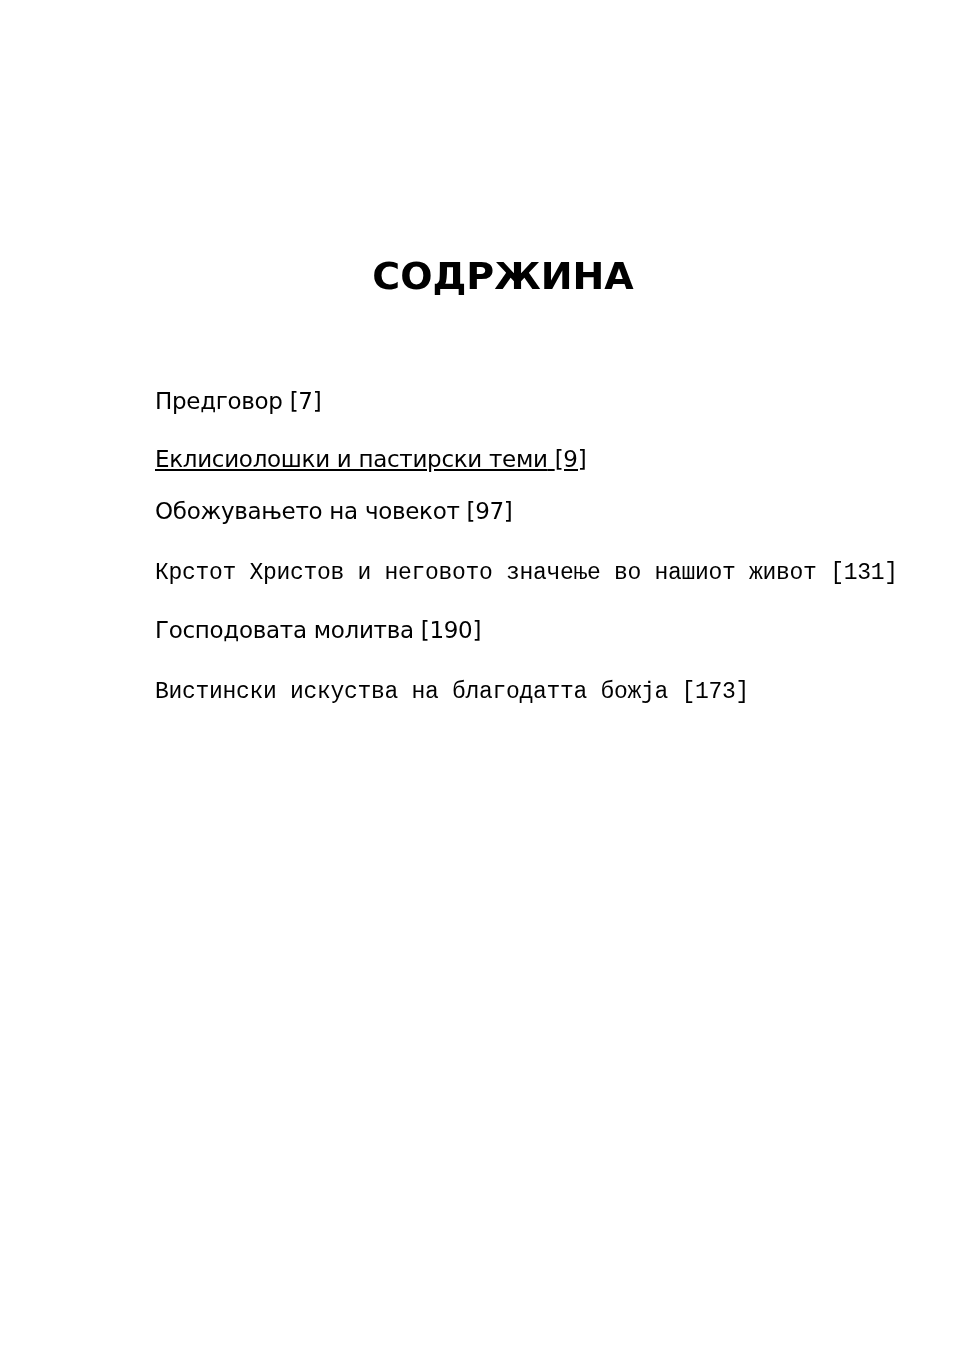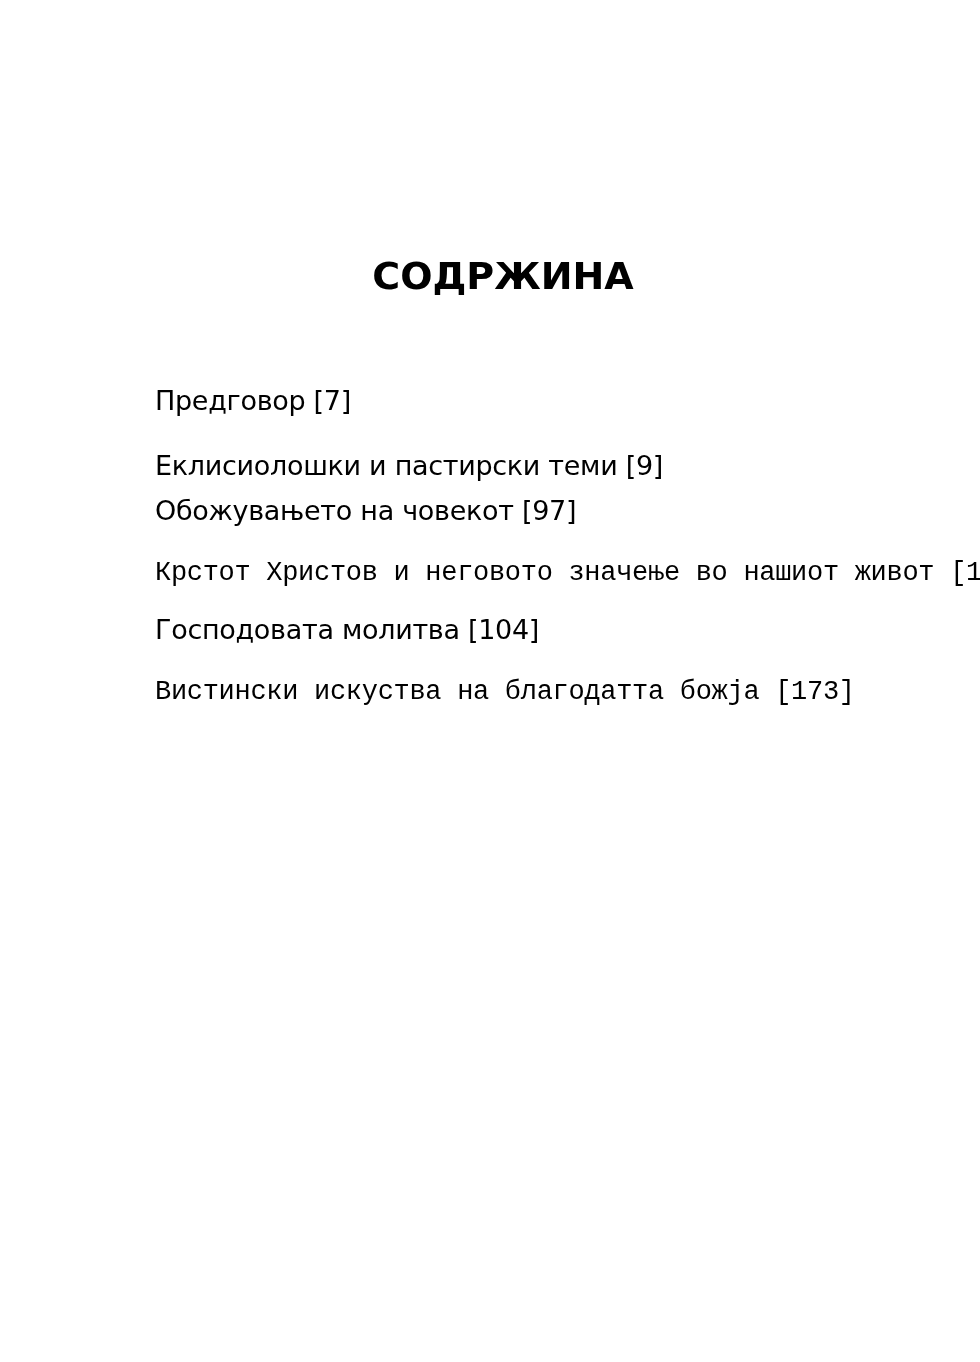--- a/index.html
+++ b/index.html
@@ -38,26 +38,26 @@
       left: 155px;
       top: 384px;
       margin: 0;
       padding: 0;
       list-style: none;
     }
     .toc-item {
       position: absolute;
       left: 0;
       white-space: nowrap;
-      font-size: 27px;
+      font-size: 23px;
       line-height: 34px;
       letter-spacing: -0.3px;
     }
     .toc-item:nth-child(1) { top: 0px; }
-    .toc-item:nth-child(2) { top: 65px; }
+    .toc-item:nth-child(2) { top: 58px; text-decoration: underline; }
     .toc-item:nth-child(3) { top: 110px; }
     .toc-item:nth-child(4) { top: 172px; font-family: Liberation Mono, monospace; }
     .toc-item:nth-child(5) { top: 229px; }
     .toc-item:nth-child(6) { top: 291px; font-family: Liberation Mono, monospace; }
     .page-ref::before { content: " "; white-space: pre; }
   </style>
 </head>
 <body>
 
 <div class="page">
@@ -70,19 +70,19 @@
     <li class="toc-item">
       <span>Еклисиолошки и пастирски теми</span><span class="page-ref">[9]</span>
     </li>
     <li class="toc-item">
       <span>Обожувањето на човекот</span><span class="page-ref">[97]</span>
     </li>
     <li class="toc-item">
       <span>Крстот Христов и неговото значење во нашиот живот</span><span class="page-ref">[131]</span>
     </li>
     <li class="toc-item">
-      <span>Господовата молитва</span><span class="page-ref">[104]</span>
+      <span>Господовата молитва</span><span class="page-ref">[190]</span>
     </li>
     <li class="toc-item">
       <span>Вистински искуства на благодатта божја</span><span class="page-ref">[173]</span>
     </li>
   </ul>
 </div>
 
 </body></html>

